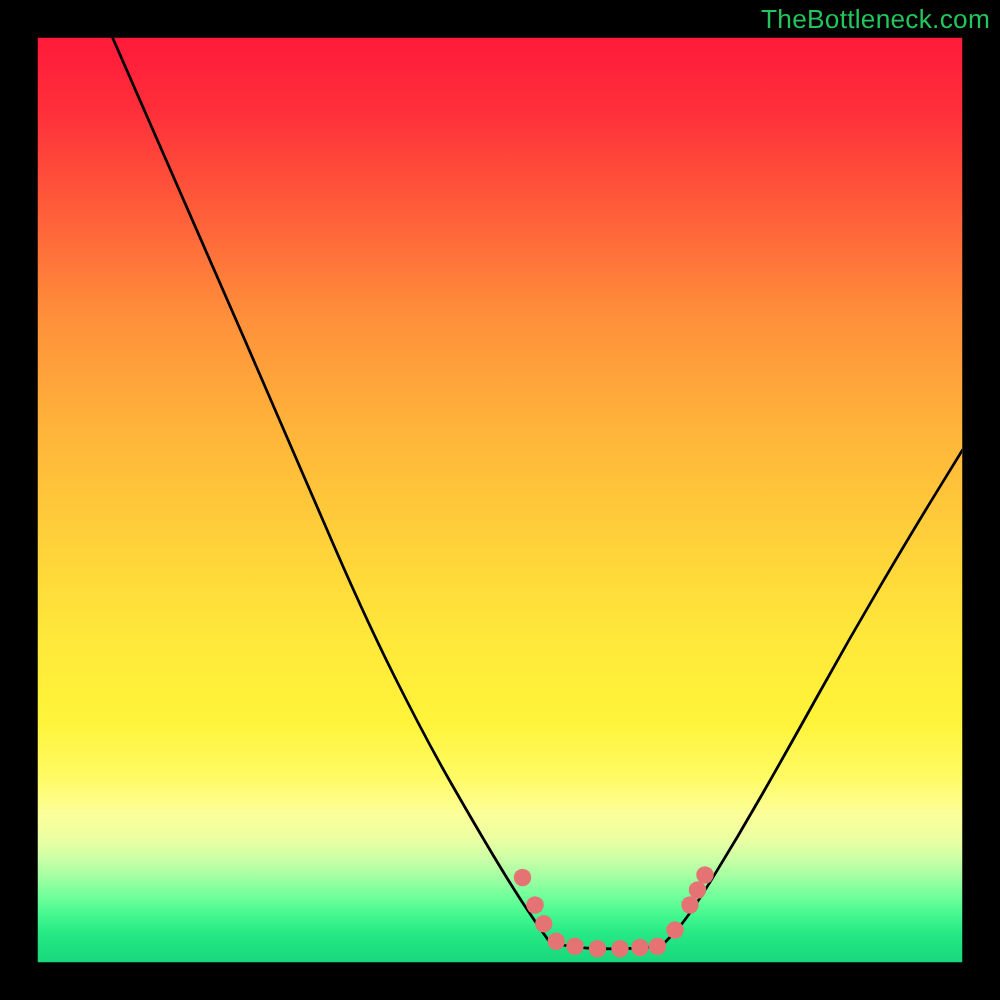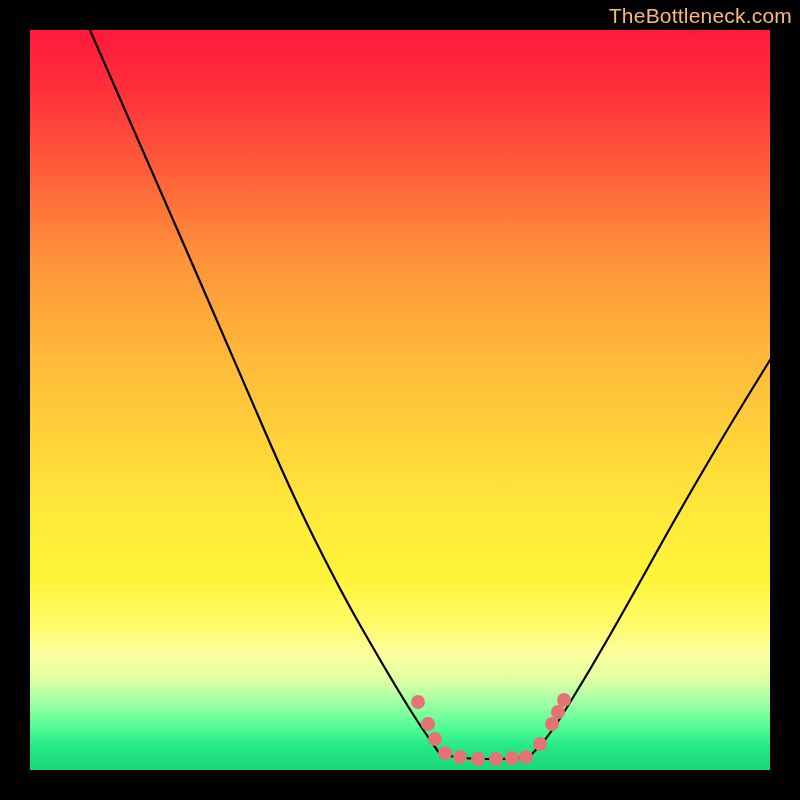--- a/index.html
+++ b/index.html
@@ -52,21 +52,21 @@
   .curve-svg {
     position: absolute;
     inset: 0;
     width: 100%;
     height: 100%;
   }
   .watermark {
     position: absolute;
     top: 4px;
     right: 8px;
-    color: #fdba74;
+    color: #22c55e;
     font-size: 21px;
     letter-spacing: 0.2px;
   }
 </style>
 </head>
 <body>
 
 <div class="frame">
 
   <div class="plot-area">

